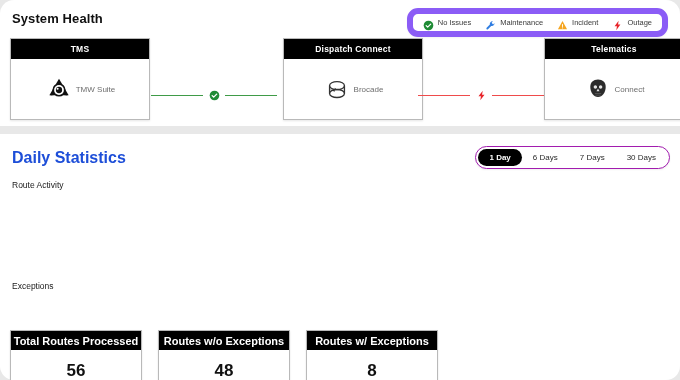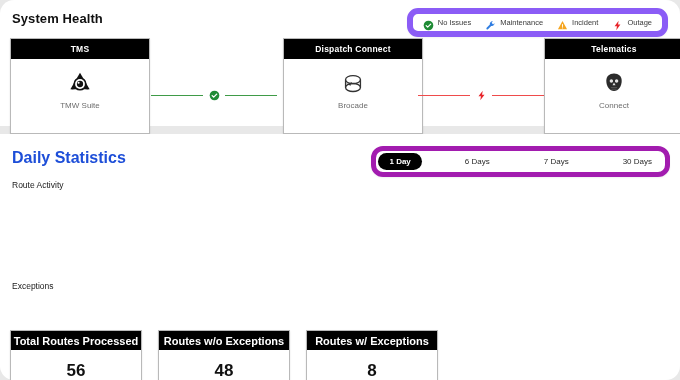--- a/index.html
+++ b/index.html
@@ -47,36 +47,36 @@
   }
   .legend-item { display: flex; align-items: center; gap: 4px; }
   .legend-label { font-size: 7.5px; color: #3a3a3a; white-space: nowrap; }
   .legend-ico { width: 11px; height: 11px; display: block; }
 
   
   .flow {
     position: absolute; top: 38px; left: 10px; right: 10px; height: 84px;
   }
   .node {
-    position: absolute; top: 0; width: 140px; height: 96px;
+    position: absolute; top: 0; width: 140px; height: 82px;
     border: 1px solid #b9b9b9;
     background: #fff;
     box-shadow: 0 1px 2px rgba(0,0,0,.10);
   }
   .node-a { left: 0; }
   .node-b { left: 273px; }
   .node-c { left: 534px; }
   .node-head {
     height: 20px; background: #000; color: #fff;
     display: flex; align-items: center; justify-content: center;
     font-size: 8.5px; font-weight: bold; letter-spacing: .2px;
   }
   .node-body {
     height: 61px;
-    display: flex; flex-direction: column;
+    display: flex; flex-direction: row;
     align-items: center; justify-content: center; gap: 3px;
   }
   .node-logo { width: 28px; height: 28px; display: block; }
   .node-label { font-size: 8px; color: #6d6d6d; }
 
   
   .link { position: absolute; top: 50px; height: 14px; }
   .link-1 { left: 141px; width: 126px; }
   .link-2 { left: 408px; width: 126px; }
   .link-line {
@@ -97,24 +97,23 @@
   .stats-head {
     position: absolute; top: 12px; left: 12px; right: 10px; height: 24px;
   }
   .stats-title {
     position: absolute; left: 0; top: 3px;
     font-size: 16px; font-weight: bold; color: #1d4ed8;
   }
   .range {
     position: absolute; right: 0; top: 0;
     display: flex; align-items: center;
-    background: #fff; border: 5px solid #a21caf;
+    background: #fff; border: 1px solid #a21caf;
     border-radius: 12px; padding: 2px;
     box-shadow: 0 1px 2px rgba(0,0,0,.06);
-    gap: 32px;
   }
   .range-btn {
     font-size: 8px; color: #2a2a2a;
     padding: 4px 11px; border-radius: 10px;
     white-space: nowrap; cursor: pointer;
   }
   .range-btn.active { background: #000; color: #fff; font-weight: bold; }
 
   .group-label {
     position: absolute; left: 12px;

